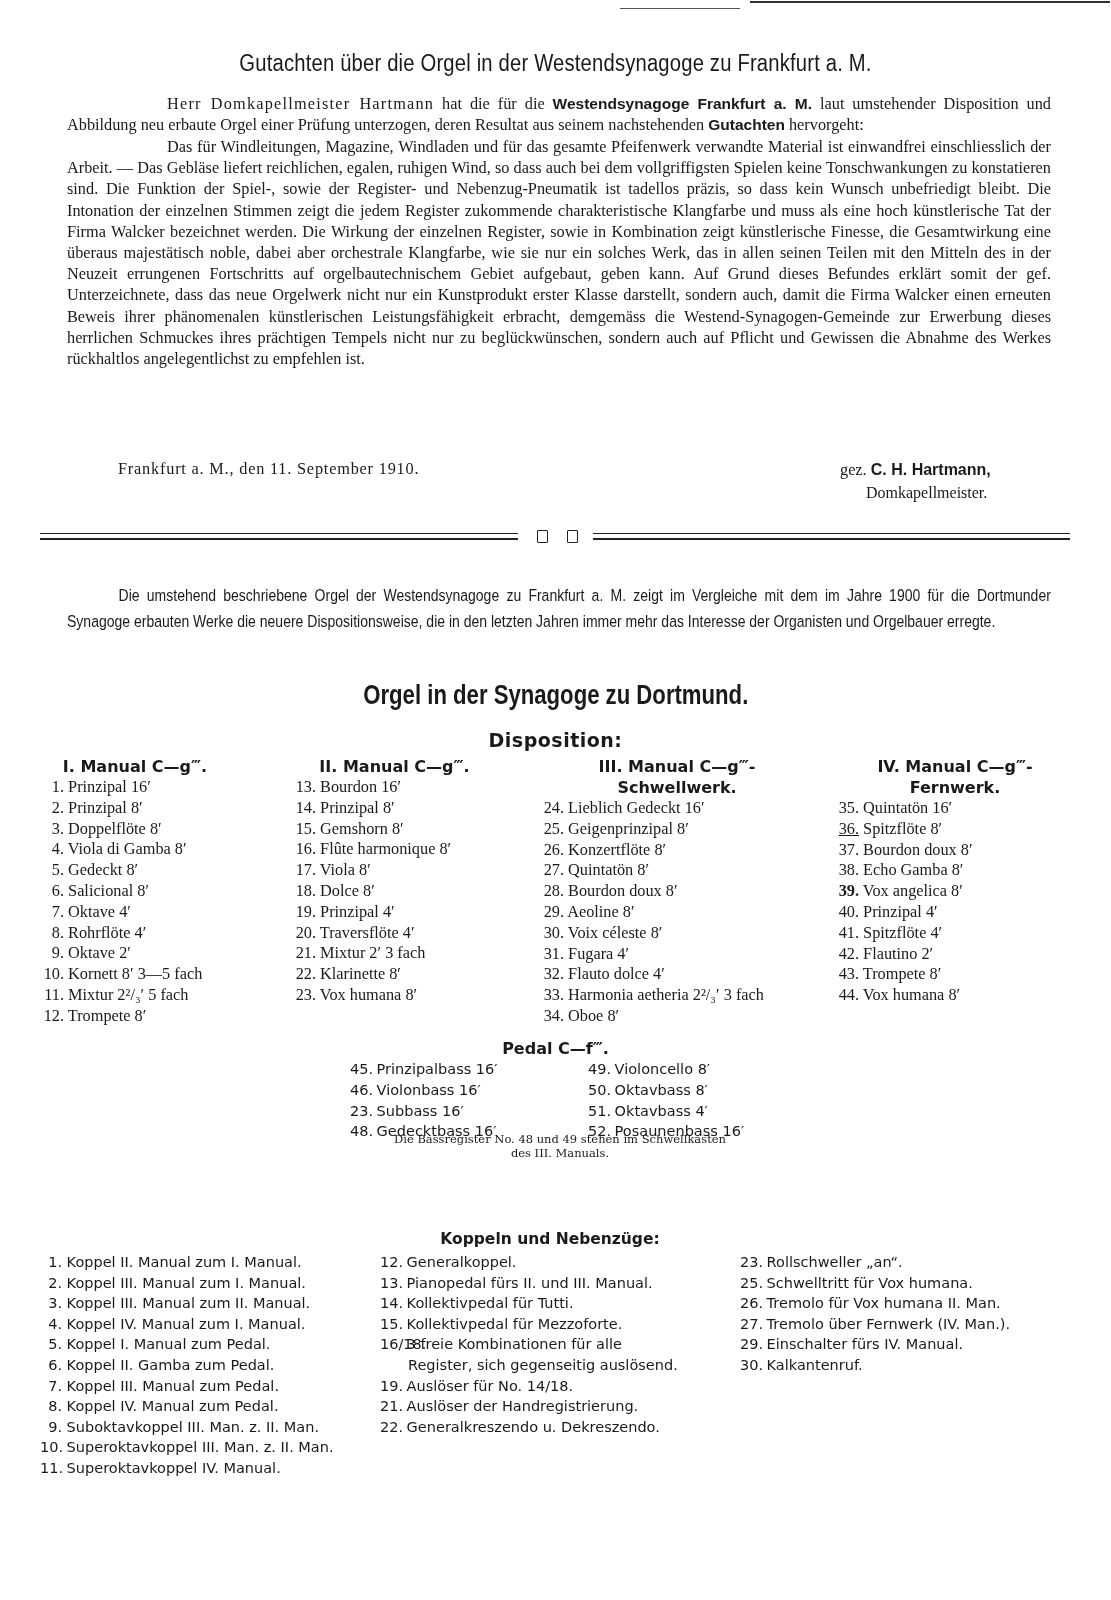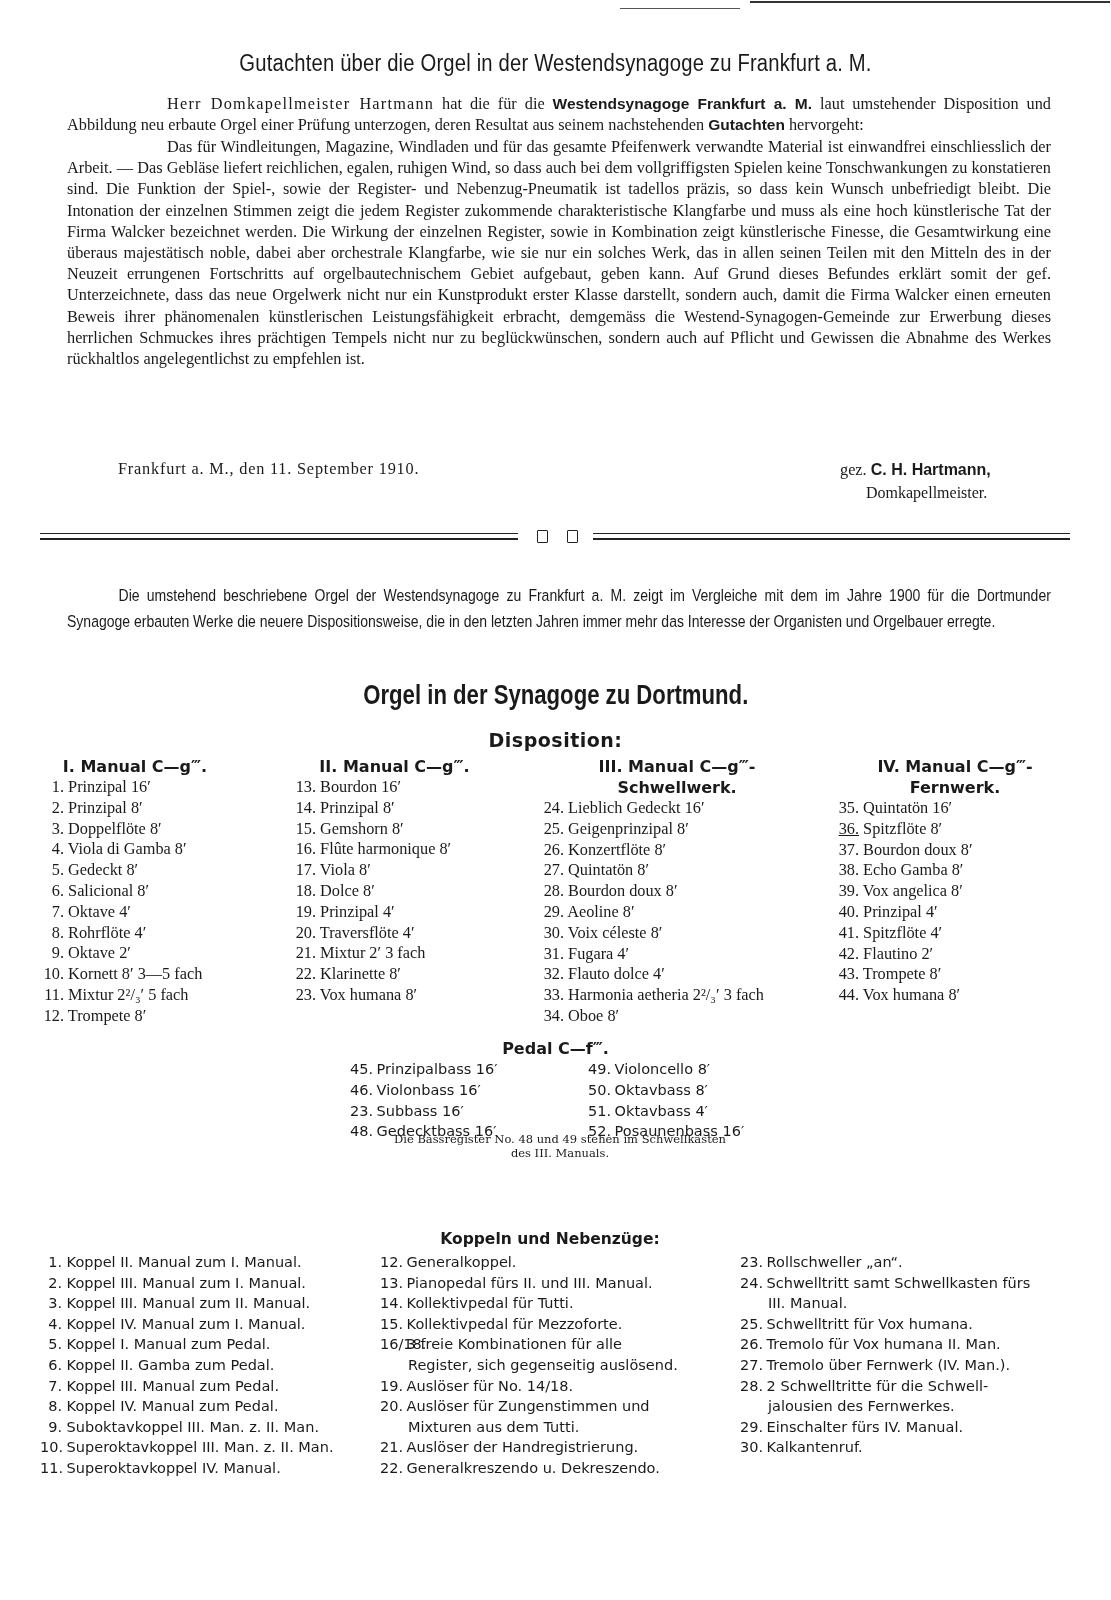--- a/index.html
+++ b/index.html
@@ -136,21 +136,21 @@
 </div>
 
 <div class="manual" style="left:835px;top:756px;width:240px;">
   <div class="head" style="width:200px;margin-left:20px;">IV. Manual C—g‴-</div>
   <div class="head" style="width:200px;margin-left:20px;">Fernwerk.</div>
   <div id="m3">
       <div class="reg"><span class="num" style="width: 24px;">35.</span><span> Quintatön 16′</span></div>
       <div class="reg"><span class="num" style="width: 24px; text-decoration: underline;">36.</span><span> Spitzflöte 8′</span></div>
       <div class="reg"><span class="num" style="width: 24px;">37.</span><span> Bourdon doux 8′</span></div>
       <div class="reg"><span class="num" style="width: 24px;">38.</span><span> Echo Gamba 8′</span></div>
-      <div class="reg"><span class="num" style="width: 24px;">39.</span><span> Vox angelica 8′</span></div>
+      <div class="reg"><span class="num" style="width: 24px; font-weight: bold;">39.</span><span> Vox angelica 8′</span></div>
       <div class="reg"><span class="num" style="width: 24px;">40.</span><span> Prinzipal 4′</span></div>
       <div class="reg"><span class="num" style="width: 24px;">41.</span><span> Spitzflöte 4′</span></div>
       <div class="reg"><span class="num" style="width: 24px;">42.</span><span> Flautino 2′</span></div>
       <div class="reg"><span class="num" style="width: 24px;">43.</span><span> Trompete 8′</span></div>
       <div class="reg"><span class="num" style="width: 24px;">44.</span><span> Vox humana 8′</span></div>
     </div>
 </div>
 
 <div class="pedal-head">Pedal C—f‴.</div>
 <div class="pedal-col" style="left:350px;top:1059px;" id="pl">
@@ -184,26 +184,23 @@
     <div class="reg"><span class="num" style="width: 22px;">10.</span><span> Superoktavkoppel III. Man. z. II. Man.</span></div>
     <div class="reg"><span class="num" style="width: 22px;">11.</span><span> Superoktavkoppel IV. Manual.</span></div>
   </div>
 <div class="kcol" style="left:380px;top:1252px;width:340px;" id="k2">
     <div class="reg"><span class="num" style="width: 22px;">12.</span><span> Generalkoppel.</span></div>
     <div class="reg"><span class="num" style="width: 22px;">13.</span><span> Pianopedal fürs II. und III. Manual.</span></div>
     <div class="reg"><span class="num" style="width: 22px;">14.</span><span> Kollektivpedal für Tutti.</span></div>
     <div class="reg"><span class="num" style="width: 22px;">15.</span><span> Kollektivpedal für Mezzoforte.</span></div>
     <div class="reg"><span class="num" style="width: 22px;">16/18.</span><span> 3 freie Kombinationen für alle</span><span class="cont" style="padding-left: 28px;">Register, sich gegenseitig auslösend.</span></div>
     <div class="reg"><span class="num" style="width: 22px;">19.</span><span> Auslöser für No. 14/18.</span></div>
-    <div class="reg"><span class="num" style="width: 22px;">20.</span><span> Auslöser für Zungenstimmen und</span><span class="cont" style="padding-left: 28px;">Mixturen aus dem Tutti.</span></div>
     <div class="reg"><span class="num" style="width: 22px;">21.</span><span> Auslöser der Handregistrierung.</span></div>
     <div class="reg"><span class="num" style="width: 22px;">22.</span><span> Generalkreszendo u. Dekreszendo.</span></div>
   </div>
 <div class="kcol" style="left:740px;top:1252px;width:340px;" id="k3">
     <div class="reg"><span class="num" style="width: 22px;">23.</span><span> Rollschweller „an“.</span></div>
-    <div class="reg"><span class="num" style="width: 22px;">24.</span><span> Schwelltritt samt Schwellkasten fürs</span><span class="cont" style="padding-left: 28px;">III. Manual.</span></div>
     <div class="reg"><span class="num" style="width: 22px;">25.</span><span> Schwelltritt für Vox humana.</span></div>
     <div class="reg"><span class="num" style="width: 22px;">26.</span><span> Tremolo für Vox humana II. Man.</span></div>
     <div class="reg"><span class="num" style="width: 22px;">27.</span><span> Tremolo über Fernwerk (IV. Man.).</span></div>
-    <div class="reg"><span class="num" style="width: 22px;">28.</span><span> 2 Schwelltritte für die Schwell-</span><span class="cont" style="padding-left: 28px;">jalousien des Fernwerkes.</span></div>
     <div class="reg"><span class="num" style="width: 22px;">29.</span><span> Einschalter fürs IV. Manual.</span></div>
     <div class="reg"><span class="num" style="width: 22px;">30.</span><span> Kalkantenruf.</span></div>
   </div>
 
 </body></html>

